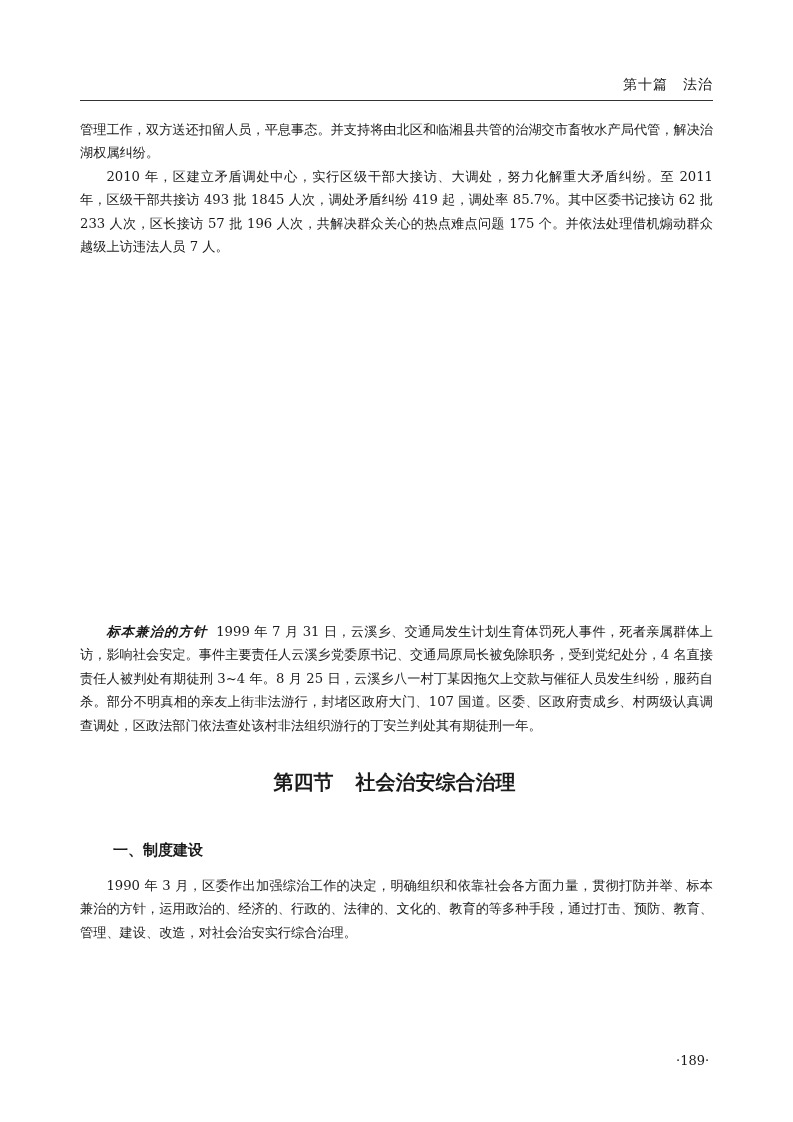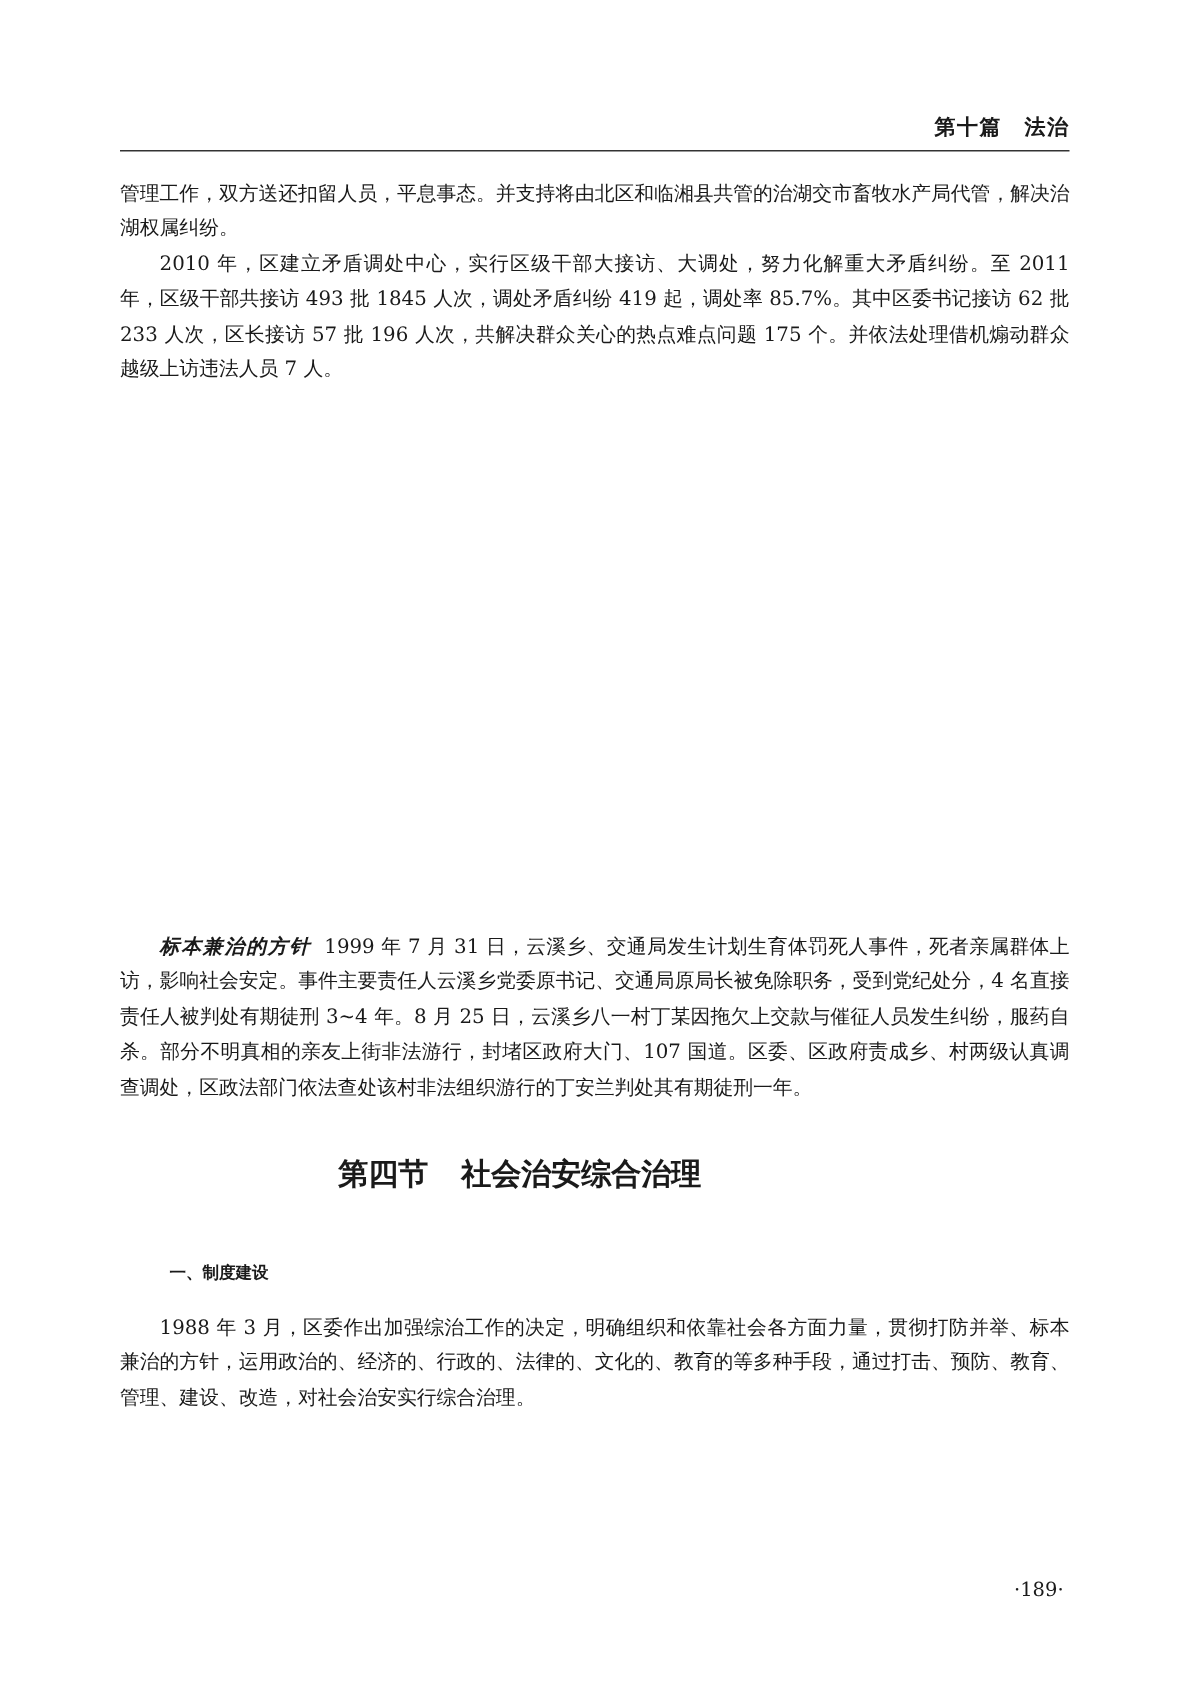--- a/index.html
+++ b/index.html
@@ -1,34 +1,34 @@
 <!DOCTYPE html>
 <html><head>
 <meta charset="utf-8">
 <style>
   html, body { margin: 0; padding: 0; background: #ffffff; }
   body { width: 793px; height: 1122px; position: relative; overflow: hidden;
          font-family: "DejaVu Serif", "Liberation Serif", serif; color: #1a1a1a; }
   .header { position: absolute; left: 80px; top: 76px; width: 633px; height: 22px; }
   .header-title { position: absolute; right: 0; top: 0; font-family: "DejaVu Sans", "Liberation Sans", sans-serif;
-                  font-weight: bold; font-size: 14px; letter-spacing: 1px; }
+                  font-weight: normal; font-size: 14px; letter-spacing: 1px; }
   .header-rule { position: absolute; left: 80px; top: 100px; width: 633px; height: 1px; background: #333; }
   .body-text { position: absolute; left: 80px; width: 633px; font-size: 13.2px; line-height: 23.4px;
                text-align: justify; text-justify: inter-character; }
   .body-text p { margin: 0; text-indent: 2em; }
   .body-text p.noindent { text-indent: 0; }
   .block-a { top: 118px; }
   .block-b { top: 620px; }
   .block-c { top: 874px; }
   .lead { font-weight: bold; font-style: italic; letter-spacing: 1px; }
   .section-title { position: absolute; left: 0; width: 693px; top: 769px; text-align: center;
-                   font-family: "DejaVu Sans", "Liberation Sans", sans-serif; font-weight: bold; font-size: 20px; }
+                   font-family: "DejaVu Sans", "Liberation Sans", sans-serif; font-weight: bold; font-size: 20px; padding-left: 48px; }
   .section-title .gap { display: inline-block; width: 22px; }
   .sub-heading { position: absolute; left: 113px; top: 841px; font-family: "DejaVu Sans", "Liberation Sans", sans-serif;
-                 font-weight: bold; font-size: 11px; }
+                 font-weight: bold; font-size: 15px; }
   .page-number { position: absolute; left: 676px; top: 1037px; font-size: 13px; margin-top: 16px; }
 </style>
 </head>
 <body>
 
 <div class="header">
   <span class="header-title">第十篇　法治</span>
 </div>
 <div class="header-rule"></div>
 
@@ -41,16 +41,16 @@
   <p><span class="lead">标本兼治的方针</span>&nbsp;&nbsp;<span>1999 年 7 月 31 日，云溪乡、交通局发生计划生育体罚死人事件，死者亲属群体上访，影响社会安定。事件主要责任人云溪乡党委原书记、交通局原局长被免除职务，受到党纪处分，4 名直接责任人被判处有期徒刑 3~4 年。8 月 25 日，云溪乡八一村丁某因拖欠上交款与催征人员发生纠纷，服药自杀。部分不明真相的亲友上街非法游行，封堵区政府大门、107 国道。区委、区政府责成乡、村两级认真调查调处，区政法部门依法查处该村非法组织游行的丁安兰判处其有期徒刑一年。</span></p>
 </div>
 
 <div class="section-title">
   <span>第四节</span><span class="gap"></span><span>社会治安综合治理</span>
 </div>
 
 <div class="sub-heading">一、制度建设</div>
 
 <div class="body-text block-c">
-  <p>1988 年 3 月，区委作出加强综治工作的决定，明确组织和依靠社会各方面力量，贯彻打防并举、标本兼治的方针，运用政治的、经济的、行政的、法律的、文化的、教育的等多种手段，通过打击、预防、教育、管理、建设、改造，对社会治安实行综合治理。</p>
+  <p>1990 年 3 月，区委作出加强综治工作的决定，明确组织和依靠社会各方面力量，贯彻打防并举、标本兼治的方针，运用政治的、经济的、行政的、法律的、文化的、教育的等多种手段，通过打击、预防、教育、管理、建设、改造，对社会治安实行综合治理。</p>
 </div>
 
 <div class="page-number">·189·</div>
 
 </body></html>

